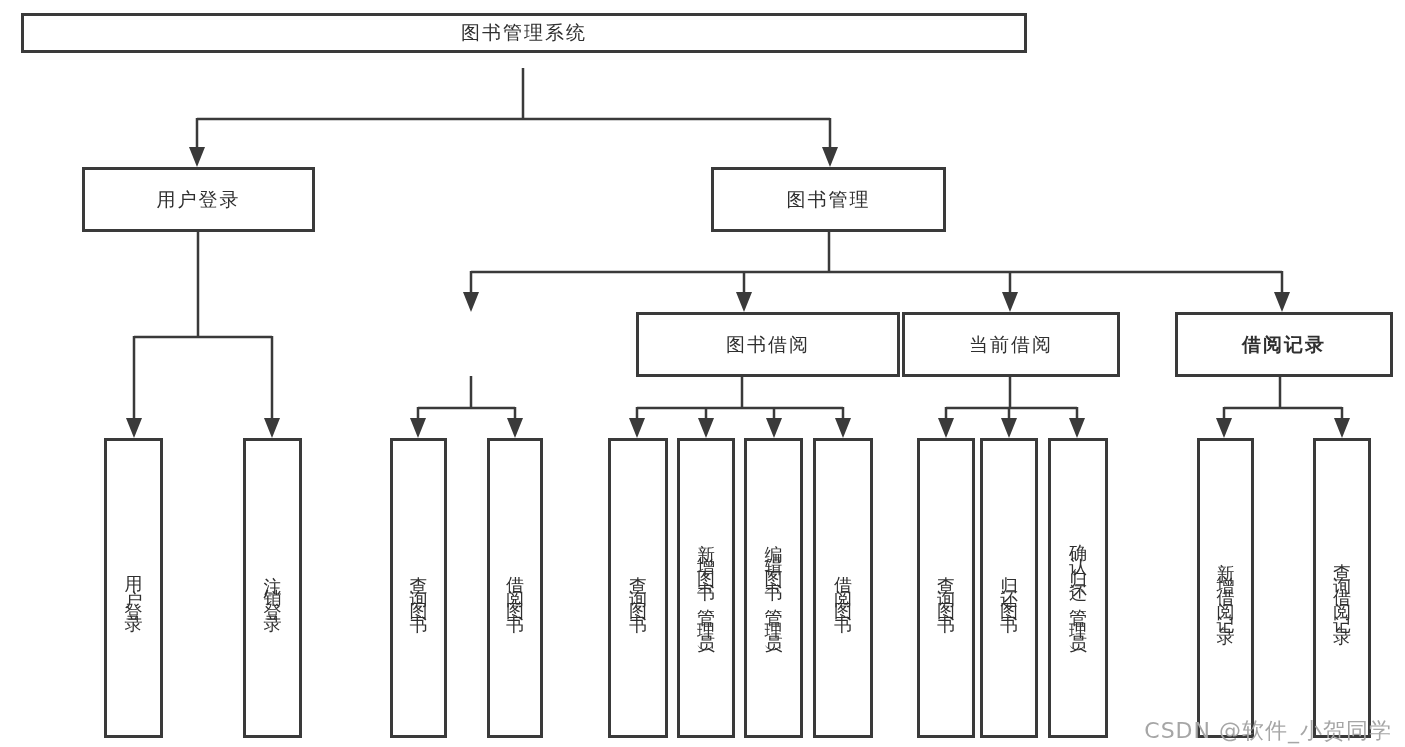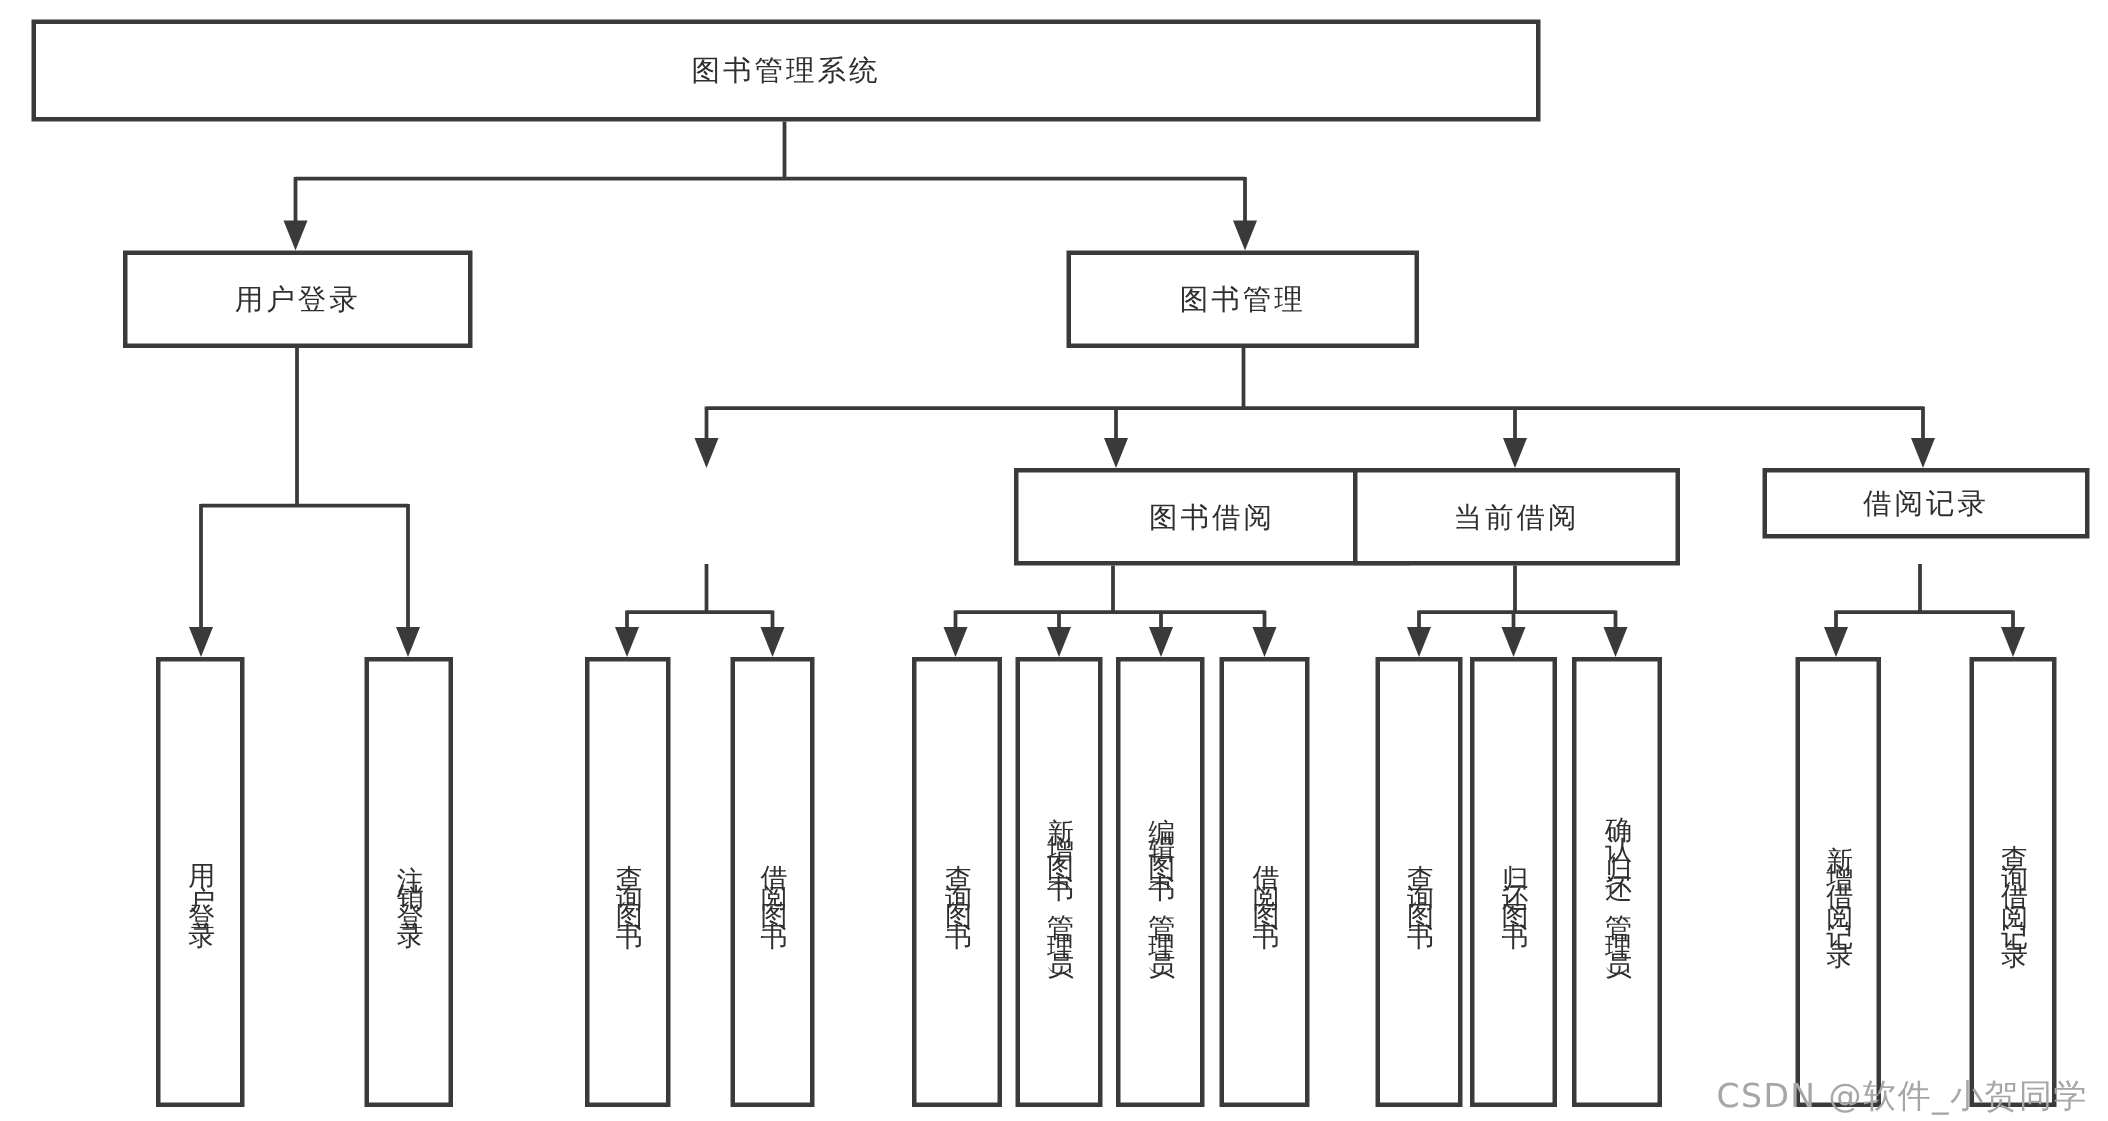--- a/index.html
+++ b/index.html
@@ -14,27 +14,27 @@
   }
   .node .hlabel{
     font-size:19px;letter-spacing:2px;color:#2f2f2f;white-space:nowrap;
   }
   .leaf{top:438px;height:300px;}
   .leaf .vlabel{
     writing-mode:vertical-rl;text-orientation:mixed;
     font-size:18px;letter-spacing:13px;line-height:1;color:#2f2f2f;
   }
   
-  .n-root{left:21px;top:13px;width:1006px;height:68px;}
+  .n-root{left:21px;top:13px;width:1006px;height:40px;}
   .n-login{left:82px;top:167px;width:233px;height:65px;}
   .n-mgmt{left:711px;top:167px;width:235px;height:65px;text-align:right;}
   .n-rec{left:363px;top:312px;width:218px;height:65px;}
-  .n-bor{left:636px;top:312px;width:264px;height:65px;margin-left:40px;}
+  .n-bor{left:636px;top:312px;width:264px;height:65px;}
   .n-cur{left:902px;top:312px;width:218px;height:65px;}
-  .n-log{left:1175px;top:312px;width:218px;height:47px;}
+  .n-log{left:1175px;top:312px;width:218px;height:65px;font-weight:bold;}
   
   .l1{left:104px;width:59px;}  .l2{left:243px;width:59px;}
   .l3{left:390px;width:57px;}  .l4{left:487px;width:56px;}
   .l5{left:608px;width:60px;}  .l6{left:677px;width:58px;}
   .l7{left:744px;width:59px;}  .l8{left:813px;width:60px;}
   .l9{left:917px;width:58px;}  .l10{left:980px;width:58px;}
   .l11{left:1048px;width:60px;}
   .l12{left:1197px;width:57px;} .l13{left:1313px;width:58px;}
   .watermark{
     position:absolute;right:13px;top:716px;font-size:22px;color:#a6a6a6;

